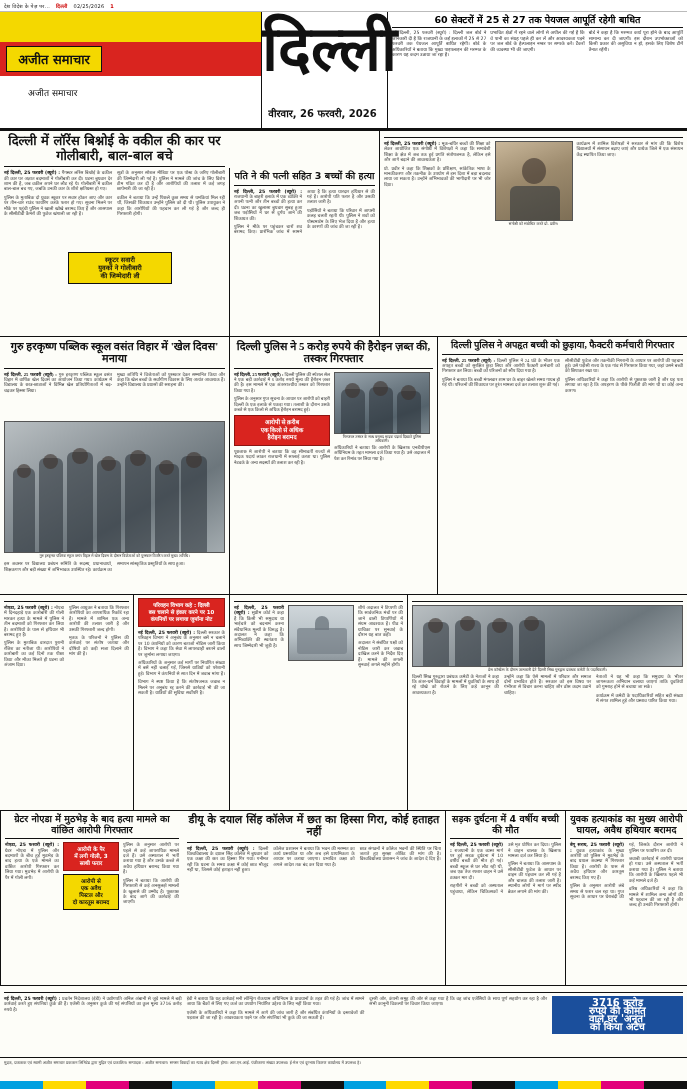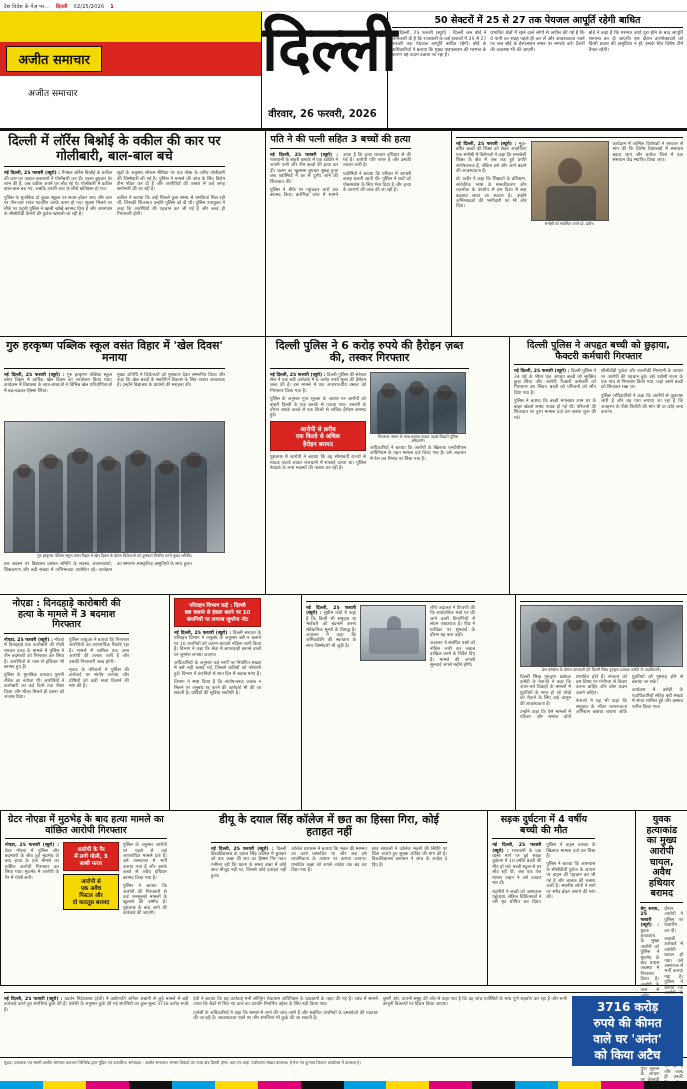--- a/index.html
+++ b/index.html
@@ -208,21 +208,21 @@
     background: #1b4f9c;
     color: #fff;
     font-weight: bold;
     text-align: center;
     font-size: 7px;
     line-height: 8.5px;
     padding: 3px 4px;
   }
 
   
-  .row { display: flex; gap: 36px; }
+  .row { display: flex; }
   .c { padding: 3px 4px; }
   .vline { border-left: 1px solid #111; }
   .band { border-top: 1px solid #111; }
 
   .colorbar {
     position: absolute;
     left: 0; bottom: 0;
     width: 100%;
     height: 8px;
     display: flex;
@@ -254,21 +254,21 @@
       <div class="redband"></div>
       <div class="logo-box">अजीत समाचार</div>
       <div class="sub">अजीत समाचार</div>
     </div>
     <div class="mast-center">
       <div class="redstrip"></div>
       <div class="title">दिल्ली</div>
       <div class="dateline">वीरवार, 26 फरवरी, 2026</div>
     </div>
     <div class="mast-right">
-      <div class="hl">50 सेक्टरों में 25 से 27 तक पेयजल आपूर्ति रहेगी बाधित</div>
+      <div class="hl">60 सेक्टरों में 25 से 27 तक पेयजल आपूर्ति रहेगी बाधित</div>
       <div class="cols">
         <div>नई दिल्ली, 25 फरवरी (ब्यूरो) : दिल्ली जल बोर्ड ने जानकारी दी है कि राजधानी के कई इलाकों में 25 से 27 फरवरी तक पेयजल आपूर्ति बाधित रहेगी। बोर्ड के अधिकारियों ने बताया कि मुख्य पाइपलाइन की मरम्मत के कारण यह कदम उठाया जा रहा है।</div>
         <div>प्रभावित क्षेत्रों में रहने वाले लोगों से अपील की गई है कि वे पानी का संग्रह पहले ही कर लें और आवश्यकता पड़ने पर जल बोर्ड के हेल्पलाइन नम्बर पर सम्पर्क करें। टैंकरों की व्यवस्था भी की जाएगी।</div>
         <div>बोर्ड ने कहा है कि मरम्मत कार्य पूरा होने के बाद आपूर्ति सामान्य कर दी जाएगी। इस दौरान उपभोक्ताओं को किसी प्रकार की असुविधा न हो, इसके लिए विशेष टीमें तैनात रहेंगी।</div>
       </div>
     </div>
   </div>
 
   <div class="row band" style="height:206px;">
 
@@ -276,24 +276,27 @@
       <div class="headline h2">दिल्ली में लॉरेंस बिश्नोई के वकील की कार पर गोलीबारी, बाल-बाल बचे</div>
       <div class="hr-thin" style="margin:3px 0 3px;"></div>
       <div style="position:relative;">
         <div class="cols2 body-text">
           <div><span class="byline">नई दिल्ली, 25 फरवरी (ब्यूरो) :</span>
             <span>गैंगस्टर लॉरेंस बिश्नोई के वकील की कार पर अज्ञात बदमाशों ने गोलीबारी कर दी। घटना बुधवार देर शाम की है, जब वकील अपने घर लौट रहे थे। गोलीबारी में वकील बाल-बाल बच गए, जबकि उनकी कार के शीशे क्षतिग्रस्त हो गए।</span></div>
           <div style="margin-top:3px;">पुलिस के मुताबिक दो युवक स्कूटर पर सवार होकर आए और कार पर तीन-चार राउंड फायरिंग करके फरार हो गए। सूचना मिलने पर मौके पर पहुंची पुलिस ने खाली खोखे बरामद किए हैं और आसपास के सीसीटीवी कैमरों की फुटेज खंगाली जा रही है।</div>
           <div style="margin-top:3px;">सूत्रों के अनुसार सोशल मीडिया पर एक पोस्ट के जरिए गोलीबारी की जिम्मेदारी ली गई है। पुलिस ने मामले की जांच के लिए विशेष टीम गठित कर दी है और आरोपियों की तलाश में कई जगह छापेमारी की जा रही है।</div>
           <div style="margin-top:3px;">वकील ने बताया कि उन्हें पिछले कुछ समय से धमकियां मिल रही थीं, जिसकी शिकायत उन्होंने पुलिस को दी थी। पुलिस उपायुक्त ने कहा कि आरोपियों की पहचान कर ली गई है और जल्द ही गिरफ्तारी होगी।</div>
         </div>
-      </div>
-    </div>
-
-    <div class="c vline" style="width:150px;">
+        <div class="yellowbox" style="position:absolute; left:64px; top:82px; width:104px; font-size:6.5px; line-height:8px; white-space:pre-line;">स्कूटर सवारी
+युवकों ने गोलीबारी
+की जिम्मेदारी ली</div>
+      </div>
+    </div>
+
+    <div class="c vline" style="width:150px;margin-top:37px;">
       <div class="headline h4">पति ने की पत्नी सहित 3 बच्चों की हत्या</div>
       <div class="hr-thin" style="margin:3px 0;"></div>
       <div class="cols2 body-text">
         <div><span class="byline">नई दिल्ली, 25 फरवरी (ब्यूरो) :</span>
           <span>राजधानी के बाहरी इलाके में एक व्यक्ति ने अपनी पत्नी और तीन बच्चों की हत्या कर दी। घटना का खुलासा बुधवार सुबह हुआ जब पड़ोसियों ने घर से दुर्गंध आने की शिकायत की।</span></div>
         <div style="margin-top:3px;">पुलिस ने मौके पर पहुंचकर चारों शव बरामद किए। प्रारंभिक जांच में सामने आया है कि हत्या धारदार हथियार से की गई है। आरोपी पति फरार है और उसकी तलाश जारी है।</div>
         <div style="margin-top:3px;">पड़ोसियों ने बताया कि परिवार में आपसी कलह चलती रहती थी। पुलिस ने शवों को पोस्टमार्टम के लिए भेज दिया है और हत्या के कारणों की जांच की जा रही है।</div>
       </div>
     </div>
 
@@ -312,21 +315,21 @@
           </div>
           <div class="caption-out">संगोष्ठी को संबोधित करते प्रो. प्रवीर।</div>
         </div>
         <div class="body-text" style="flex:1;">
           <div>कार्यक्रम में शामिल विशेषज्ञों ने सरकार से मांग की कि विशेष विद्यालयों में संसाधन बढ़ाए जाएं और प्रत्येक जिले में एक संसाधन केंद्र स्थापित किया जाए।</div>
         </div>
       </div>
     </div>
   </div>
 
-  <div class="row band" style="height:258px;">
+  <div class="row band" style="height:258px;font-family:Liberation Serif, serif;">
 
     <div class="c" style="width:229px;">
       <div class="headline h3">गुरु हरकृष्ण पब्लिक स्कूल वसंत विहार में 'खेल दिवस' मनाया</div>
       <div class="hr-thin" style="margin:3px 0;"></div>
       <div class="cols2 body-text" style="height:46px;">
         <div><span class="byline">नई दिल्ली, 25 फरवरी (ब्यूरो) :</span>
           <span>गुरु हरकृष्ण पब्लिक स्कूल वसंत विहार में वार्षिक खेल दिवस का आयोजन किया गया। कार्यक्रम में विद्यालय के छात्र-छात्राओं ने विभिन्न खेल प्रतियोगिताओं में बढ़-चढ़कर हिस्सा लिया।</span></div>
         <div style="margin-top:3px;">मुख्य अतिथि ने विजेताओं को पुरस्कार देकर सम्मानित किया और कहा कि खेल बच्चों के सर्वांगीण विकास के लिए अत्यंत आवश्यक हैं। उन्होंने विद्यालय के प्रयासों की सराहना की।</div>
       </div>
       <div class="photo grp" style="height:132px; margin-top:3px;">
@@ -347,21 +350,21 @@
           <div class="head" style="left:181px; top:30px; width:16px; height:16px;"></div>
         </div>
       </div>
       <div class="caption-out">गुरु हरकृष्ण पब्लिक स्कूल वसंत विहार में खेल दिवस के दौरान विजेताओं को पुरस्कार वितरित करते मुख्य अतिथि।</div>
       <div class="cols2 body-text" style="margin-top:2px;">
         <div>इस अवसर पर विद्यालय प्रबंधन समिति के सदस्य, प्रधानाचार्या, शिक्षकगण और बड़ी संख्या में अभिभावक उपस्थित रहे। कार्यक्रम का समापन सांस्कृतिक प्रस्तुतियों के साथ हुआ।</div>
       </div>
     </div>
 
     <div class="c vline" style="width:208px;">
-      <div class="headline h3">दिल्ली पुलिस ने 6 करोड़ रुपये की हैरोइन ज़ब्त की, तस्कर गिरफ्तार</div>
+      <div class="headline h3">दिल्ली पुलिस ने 5 करोड़ रुपये की हैरोइन ज़ब्त की, तस्कर गिरफ्तार</div>
       <div class="hr-thin" style="margin:3px 0;"></div>
       <div style="display:flex; gap:4px;">
         <div class="body-text" style="width:96px;">
           <div><span class="byline">नई दिल्ली, 25 फरवरी (ब्यूरो) :</span>
             <span>दिल्ली पुलिस की स्पेशल सेल ने एक बड़ी कार्रवाई में 6 करोड़ रुपये मूल्य की हैरोइन ज़ब्त की है। इस मामले में एक अंतरराज्यीय तस्कर को गिरफ्तार किया गया है।</span></div>
           <div style="margin-top:3px;">पुलिस के अनुसार गुप्त सूचना के आधार पर आरोपी को बाहरी दिल्ली के एक इलाके से पकड़ा गया। तलाशी के दौरान उसके कब्जे से एक किलो से अधिक हैरोइन बरामद हुई।</div>
           <div class="redbox" style="margin-top:3px; font-size:6px; line-height:7.5px; white-space:pre-line;">आरोपी से क़रीब
 एक किलो से अधिक
 हैरोइन बरामद</div>
           <div style="margin-top:3px;">पूछताछ में आरोपी ने बताया कि वह सीमावर्ती राज्यों से मादक पदार्थ लाकर राजधानी में सप्लाई करता था। पुलिस नेटवर्क के अन्य सदस्यों की तलाश कर रही है।</div>
@@ -392,21 +395,20 @@
         <div style="margin-top:3px;">पुलिस ने बताया कि बच्ची मंगलवार शाम घर के बाहर खेलते समय गायब हो गई थी। परिजनों की शिकायत पर तुरंत मामला दर्ज कर तलाश शुरू की गई।</div>
         <div style="margin-top:3px;">सीसीटीवी फुटेज और तकनीकी निगरानी के आधार पर आरोपी की पहचान हुई। उसे पड़ोसी राज्य के एक गांव से गिरफ्तार किया गया, जहां उसने बच्ची को छिपाकर रखा था।</div>
         <div style="margin-top:3px;">पुलिस अधिकारियों ने कहा कि आरोपी से पूछताछ जारी है और यह पता लगाया जा रहा है कि अपहरण के पीछे फिरौती की मांग थी या कोई अन्य कारण।</div>
       </div>
     </div>
   </div>
 
   <div class="row band" style="height:216px;">
 
     <div class="c" style="width:133px;">
-      <div class="headline h4">नोएडा : दिनदहाड़े कारोबारी की हत्या के मामले में 3 बदमाश गिरफ्तार</div>
       <div class="hr-thin" style="margin:3px 0;"></div>
       <div class="cols2 body-text">
         <div><span class="byline">नोएडा, 25 फरवरी (ब्यूरो) :</span>
           <span>नोएडा में दिनदहाड़े एक कारोबारी की गोली मारकर हत्या के मामले में पुलिस ने तीन बदमाशों को गिरफ्तार कर लिया है। आरोपियों के पास से हथियार भी बरामद हुए हैं।</span></div>
         <div style="margin-top:3px;">पुलिस के मुताबिक वारदात पुरानी रंजिश का नतीजा थी। आरोपियों ने कारोबारी का कई दिनों तक पीछा किया और मौका मिलते ही घटना को अंजाम दिया।</div>
         <div style="margin-top:3px;">पुलिस आयुक्त ने बताया कि गिरफ्तार आरोपियों का आपराधिक रिकॉर्ड रहा है। मामले में शामिल एक अन्य आरोपी की तलाश जारी है और उसकी गिरफ्तारी जल्द होगी।</div>
         <div style="margin-top:3px;">मृतक के परिजनों ने पुलिस की कार्रवाई पर संतोष जताया और दोषियों को कड़ी सजा दिलाने की मांग की है।</div>
       </div>
     </div>
 
@@ -530,21 +532,21 @@
     <div class="c">
       <div class="hr-thin" style="margin:3px 0;"></div>
       <div style="display:flex; gap:5px;">
         <div class="cols3 body-text" style="flex:1;">
           <div><span class="byline">नई दिल्ली, 25 फरवरी (ब्यूरो) :</span>
             <span>प्रवर्तन निदेशालय (ईडी) ने उद्योगपति अनिल अंबानी से जुड़े मामले में बड़ी कार्रवाई करते हुए संपत्तियां कुर्क की हैं। एजेंसी के अनुसार कुर्क की गई संपत्तियों का कुल मूल्य 3716 करोड़ रुपये है।</span></div>
           <div style="margin-top:3px;">ईडी ने बताया कि यह कार्रवाई मनी लॉन्ड्रिंग रोकथाम अधिनियम के प्रावधानों के तहत की गई है। जांच में सामने आया कि बैंकों से लिए गए कर्ज का उपयोग निर्धारित उद्देश्य के लिए नहीं किया गया।</div>
           <div style="margin-top:3px;">एजेंसी के अधिकारियों ने कहा कि मामले में आगे की जांच जारी है और संबंधित कंपनियों के दस्तावेजों की पड़ताल की जा रही है। आवश्यकता पड़ने पर और संपत्तियां भी कुर्क की जा सकती हैं।</div>
           <div style="margin-top:3px;">दूसरी ओर, कंपनी समूह की ओर से कहा गया है कि वह जांच एजेंसियों के साथ पूर्ण सहयोग कर रहा है और सभी कानूनी विकल्पों पर विचार किया जाएगा।</div>
         </div>
-        <div class="bluebox" style="width:111px; font-size:12px; line-height:16px; white-space:pre-line;">3716 करोड़
+        <div class="bluebox" style="width:131px; font-size:10px; line-height:8px; white-space:pre-line;">3716 करोड़
 रुपये की कीमत
 वाले घर 'अनंत'
 को किया अटैच</div>
       </div>
     </div>
   </div>
 
   <div class="band" style="height:18px;">
     <div class="footer-note">मुद्रक, प्रकाशक एवं स्वामी अजीत समाचार प्रकाशन लिमिटेड द्वारा मुद्रित एवं प्रकाशित। सम्पादक : अजीत समाचार। समस्त विवादों का न्याय क्षेत्र दिल्ली होगा। आर.एन.आई. पंजीकरण संख्या उपलब्ध। ई-मेल एवं दूरभाष विवरण कार्यालय में उपलब्ध है।</div>
   </div>

